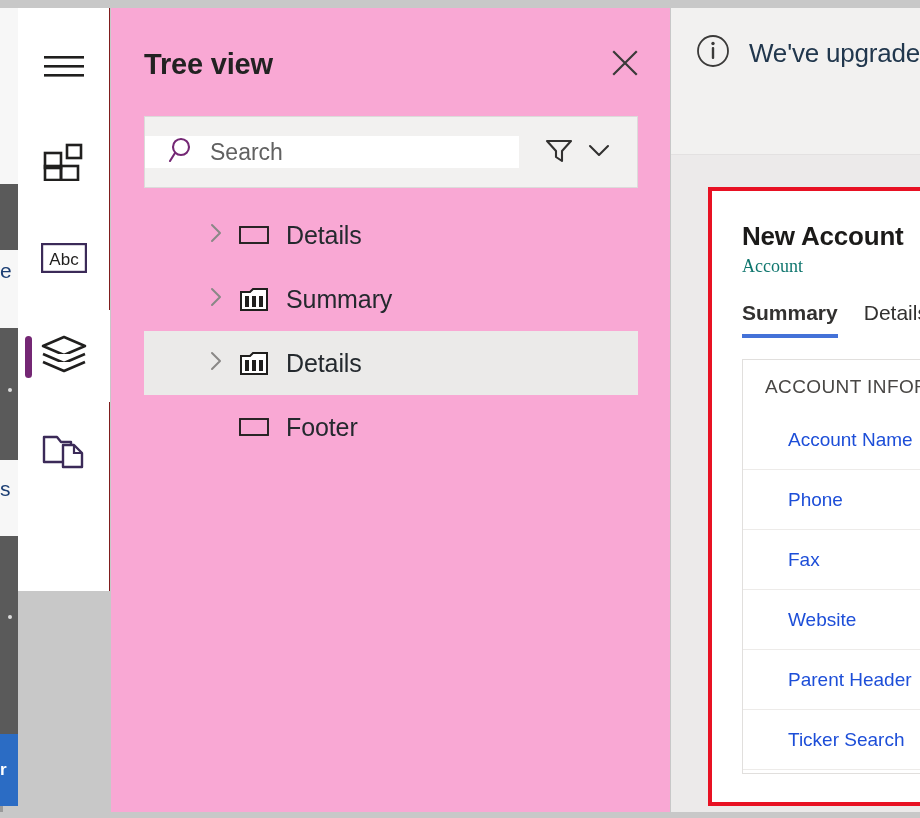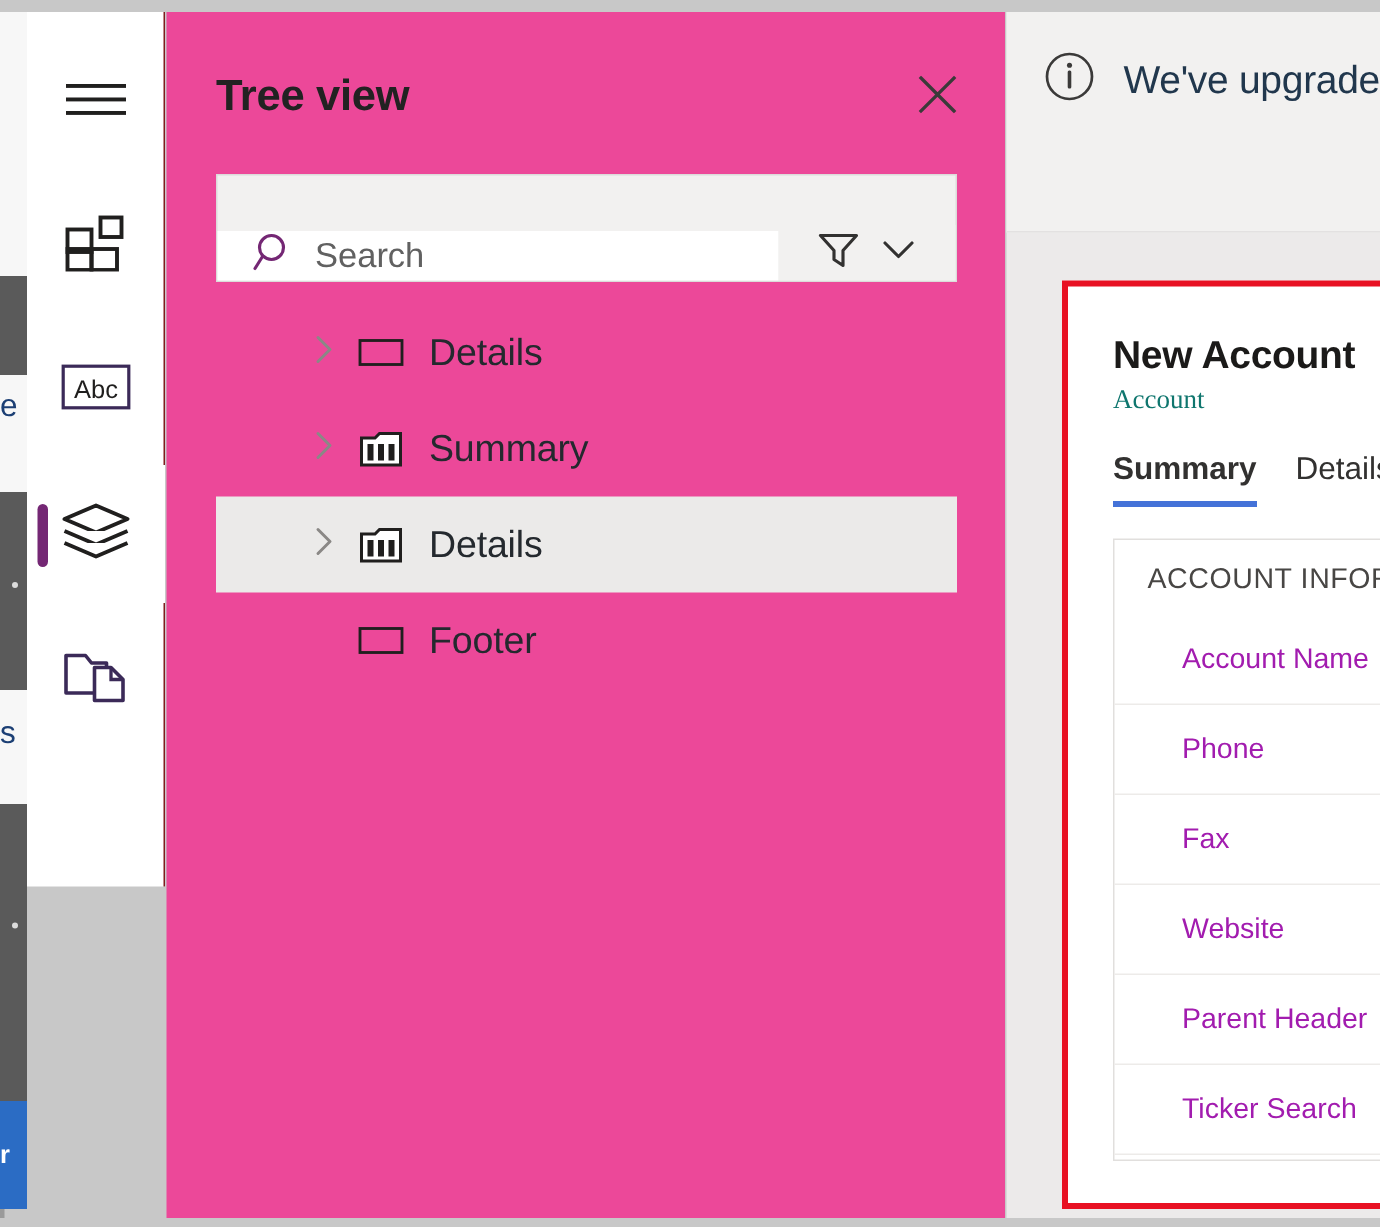--- a/index.html
+++ b/index.html
@@ -59,40 +59,40 @@
     position: absolute; left: 7px; top: 26px;
     width: 7px; height: 42px; border-radius: 4px;
     background: #742774;
   }
   .rail-icon { display: block; }
 
   
   #treepanel {
     position: absolute; left: 111px; top: 8px;
     width: 559px; height: 804px;
-    background: #ec4899;
+    background: #f9a8d4;
   }
   #tree-header {
     position: relative; height: 96px;
   }
   #tree-title {
     position: absolute; left: 33px; top: 40px;
     font-size: 29px; font-weight: 600; color: #222222;
     letter-spacing: -0.2px;
   }
   #tree-close {
     position: absolute; right: 28px; top: 40px;
     width: 34px; height: 34px; cursor: pointer;
     display: flex; align-items: center; justify-content: center;
   }
 
   #searchrow {
     position: absolute; left: 33px; top: 108px;
     width: 494px; height: 72px;
-    display: flex; align-items: flex-end;
+    display: flex; align-items: center;
     border: 1px solid #dcdbda;
     background: #f2f1f0;
   }
   #searchbox {
     flex: 0 0 374px; background: #ffffff;
     display: flex; align-items: center; gap: 14px;
     padding-left: 23px; cursor: text;
   }
   #search-placeholder {
     font-size: 23px; color: #616161;
@@ -175,21 +175,21 @@
     font-size: 19px; color: #484644; letter-spacing: 0.4px;
     white-space: nowrap;
   }
   #field-list { position: absolute; left: 0; top: 50px; width: 240px; }
   .field-row {
     height: 60px; display: flex; align-items: center;
     padding-left: 45px;
     border-bottom: 1px solid #edebe9;
     cursor: pointer;
   }
-  .field-label { font-size: 19px; color: #a21caf; white-space: nowrap; }
+  .field-label { font-size: 19px; color: #1d4ed8; white-space: nowrap; }
 </style>
 </head>
 <body>
 
 <div id="root">
 
   <div>
     <div class="bg-left-edge"></div>
 
     <div class="bg-strip bg-light" style="top:8px;height:176px;"></div>

